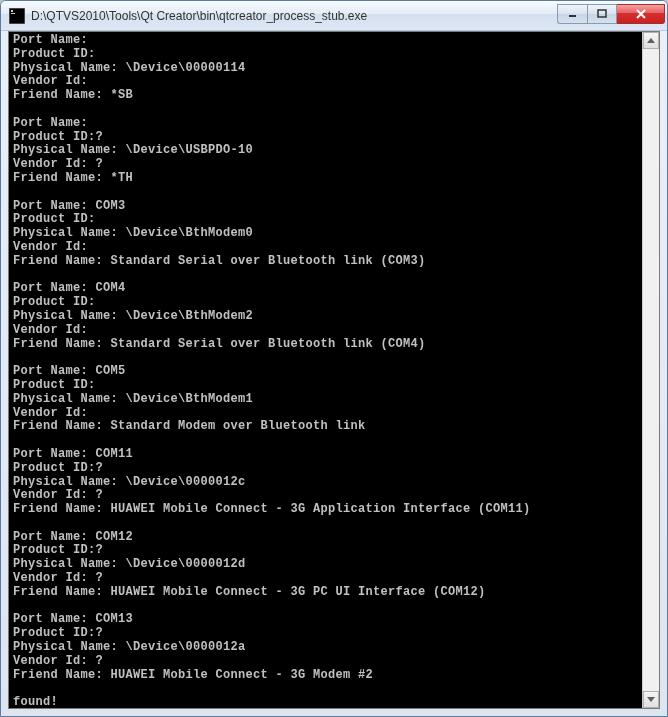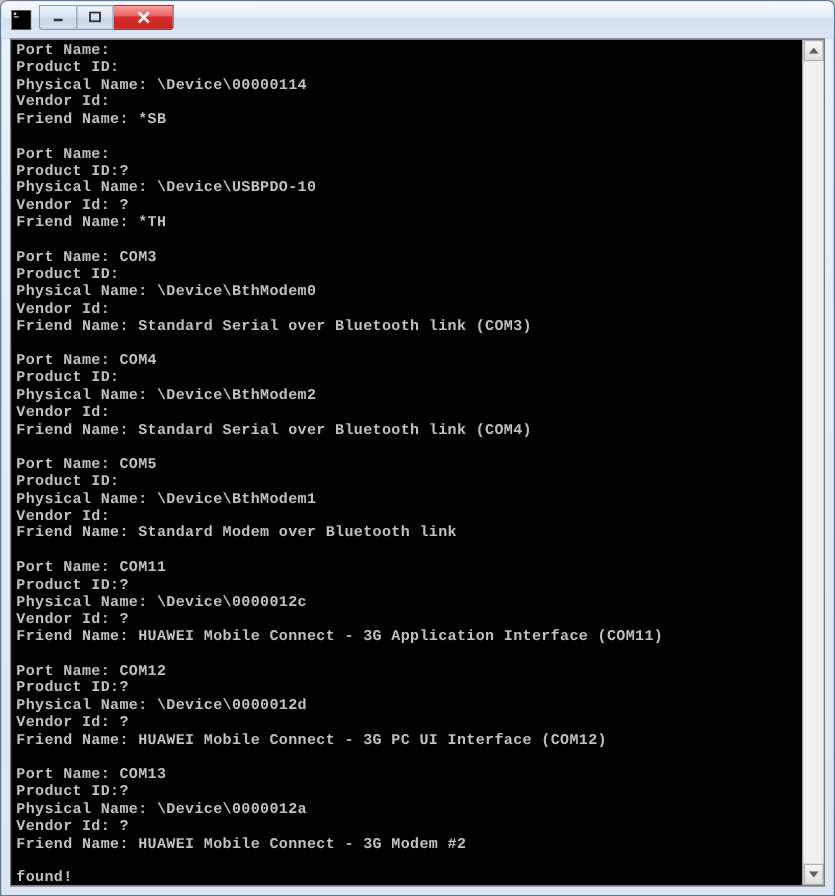--- a/index.html
+++ b/index.html
@@ -113,20 +113,21 @@
 </head>
 <body>
 
 <div class="window">
   <div class="titlebar">
     <svg class="app-icon" viewBox="0 0 16 16">
       <rect x="0" y="0" width="16" height="16" fill="#000" stroke="#888" stroke-width="1"></rect>
       <rect x="2" y="2" width="2" height="2" fill="#ccc"></rect>
       <rect x="2" y="5" width="4" height="1" fill="#ccc"></rect>
     </svg>
+    <div class="title-text">D:\QTVS2010\Tools\Qt Creator\bin\qtcreator_process_stub.exe</div>
     <div class="win-buttons">
       <div class="win-btn min">
         <svg width="10" height="10" viewBox="0 0 10 10">
             <rect x="1" y="6" width="7" height="2" fill="#333"></rect>
           </svg>
       </div>
       <div class="win-btn max">
         <svg width="10" height="10" viewBox="0 0 10 10">
             <rect x="1" y="1" width="8" height="7" fill="none" stroke="#333" stroke-width="1.5"></rect>
           </svg>

